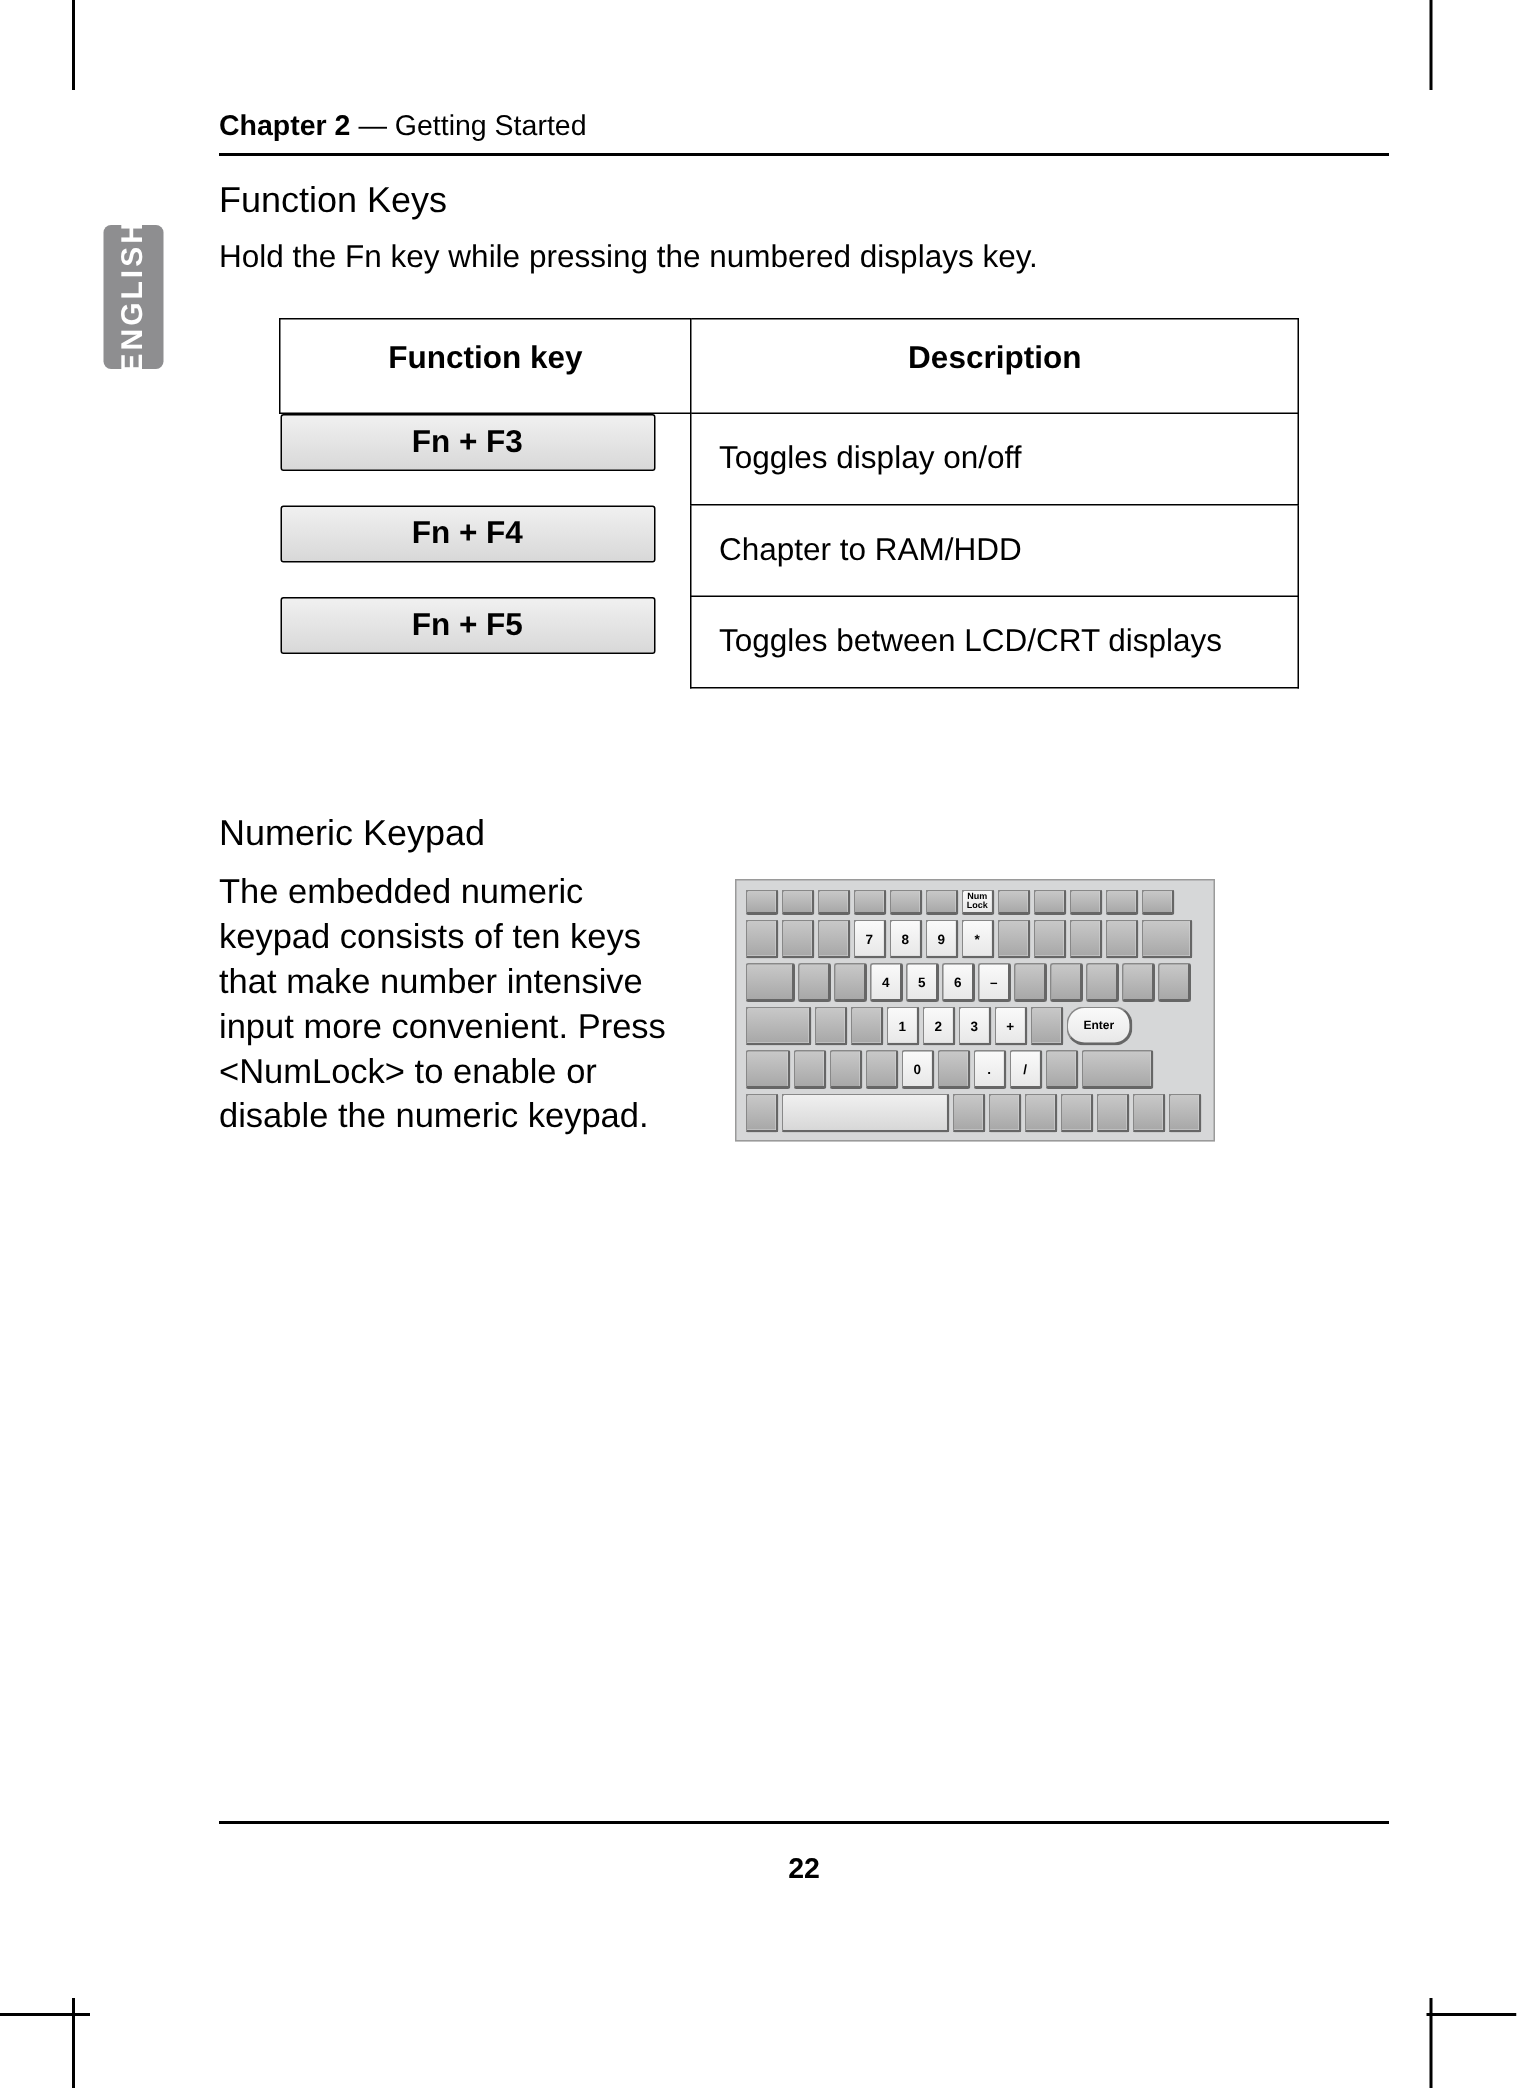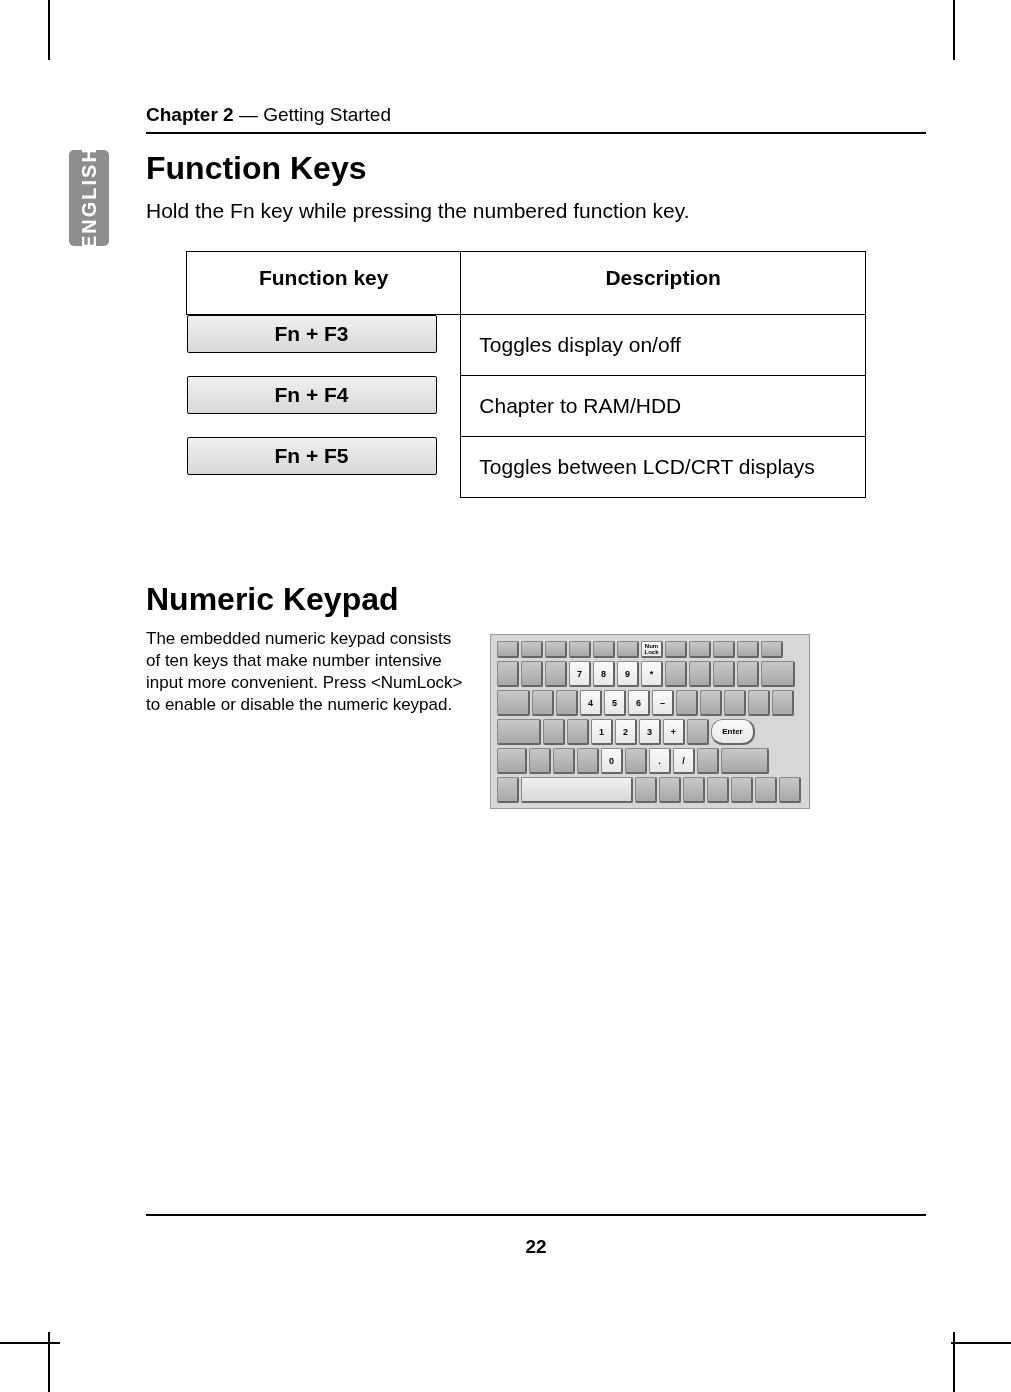--- a/index.html
+++ b/index.html
@@ -14,21 +14,21 @@
   .crop-mark { position: absolute; background: #000; }
   .crop-tl-v { top: 0; left: 48px; width: 2px; height: 60px; }
   .crop-tr-v { top: 0; right: 56px; width: 2px; height: 60px; }
   .crop-bl-v { bottom: 0; left: 48px; width: 2px; height: 60px; }
   .crop-bl-h { bottom: 48px; left: 0; width: 60px; height: 2px; }
   .crop-br-v { bottom: 0; right: 56px; width: 2px; height: 60px; }
   .crop-br-h { bottom: 48px; right: 0; width: 60px; height: 2px; }
 
   .page {
     position: absolute;
-    top: 104px;
+    top: 74px;
     left: 146px;
     width: 780px;
   }
 
   .chapter-line {
     font-size: 19px;
     padding-bottom: 6px;
     border-bottom: 2.5px solid #000;
   }
   .chapter-line b { font-weight: bold; }
@@ -46,22 +46,22 @@
     font-size: 20px;
     letter-spacing: 2px;
     display: flex;
     align-items: center;
     justify-content: center;
     writing-mode: vertical-rl;
     transform: rotate(180deg);
   }
 
   .h2 {
-    font-size: 32px;
-    font-weight: bold;
+    font-size: 24px;
+    font-weight: normal;
     margin-top: 16px;
   }
   .intro {
     font-size: 21px;
     margin-top: 12px;
   }
 
   .fk-table {
     margin: 28px 0 0 40px;
     border-collapse: collapse;
@@ -87,21 +87,21 @@
   .numeric-section {
     margin-top: 83px;
   }
   .num-cols {
     display: flex;
     gap: 24px;
     align-items: flex-start;
     margin-top: 10px;
   }
   .num-text {
-    font-size: 17px;
+    font-size: 23px;
     line-height: 1.3;
     width: 320px;
   }
 
   .kbd {
     width: 320px;
     margin-top: 6px;
     background: #d6d7d8;
     padding: 6px 6px 2px;
     border: 1px solid #9a9a9a;
@@ -152,21 +152,21 @@
 <div class="crop-mark crop-br-h"></div>
 
 <div class="lang-tab">ENGLISH</div>
 
 <div class="page">
   <div class="chapter-line">
     <b>Chapter 2</b><span> — </span><span>Getting Started</span>
   </div>
 
   <div class="h2">Function Keys</div>
-  <div class="intro">Hold the Fn key while pressing the numbered function key.</div>
+  <div class="intro">Hold the Fn key while pressing the numbered displays key.</div>
 
   <table class="fk-table">
     <tbody>
         <tr>
       <th>Function key</th>
       <th>Description</th>
     </tr>
     <tr>
       <td class="key">Fn + F3</td>
       <td>Toggles display on/off</td>

